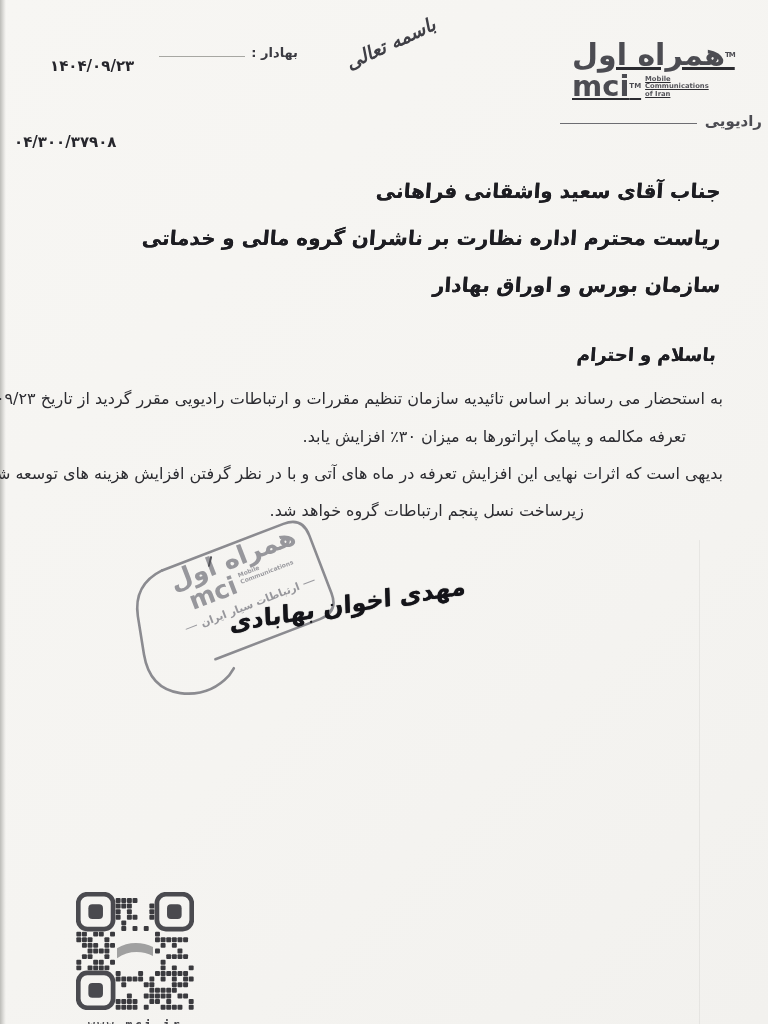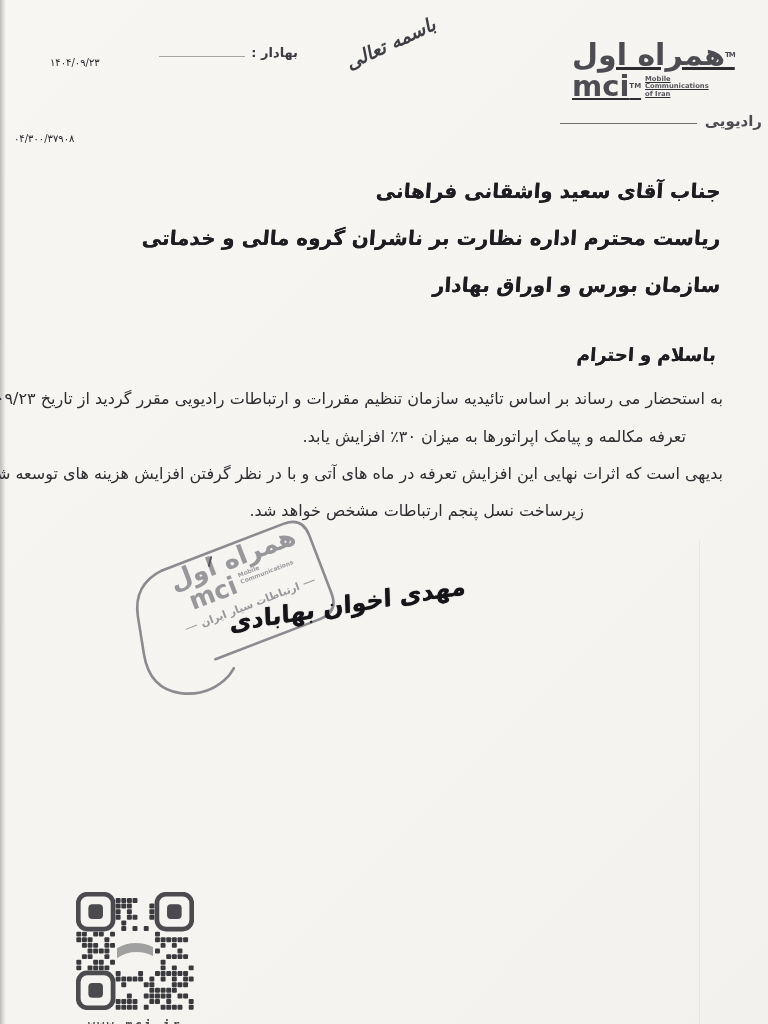--- a/index.html
+++ b/index.html
@@ -19,21 +19,21 @@
   }
   .scan-line-right{
     position:absolute;left:699px;top:540px;width:1px;height:484px;
     background:rgba(0,0,0,0.05);
   }
   
   .hfields{position:absolute;left:6px;top:40px;width:292px;direction:rtl;}
   .hrow{display:flex;align-items:flex-end;height:20px;margin-bottom:6px;padding-left:38px;}
   .hlabel{font-size:13px;color:#3b3b42;font-weight:bold;white-space:nowrap;}
   .hline{flex:0 0 86px;border-bottom:1px solid #a7a7a2;margin:0 6px 3px 0;}
-  .hval{position:absolute;direction:ltr;font-size:10px;letter-spacing:1px;color:#26262c;font-weight:normal;white-space:nowrap;text-align:right;}
+  .hval{position:absolute;direction:ltr;font-size:15px;letter-spacing:1px;color:#26262c;font-weight:bold;white-space:nowrap;text-align:right;}
   .hval.date{left:44px;top:17px;}
   .hval.num{left:8px;top:45px;margin-top:48px;}
   
   .bismillah{
     position:absolute;left:334px;top:16px;width:110px;height:64px;
   }
   .bismillah span{
     display:inline-block;transform:rotate(-25deg);transform-origin:center;
     font-family:"DejaVu Serif", serif;font-size:19px;font-weight:bold;font-style:italic;
     color:#3f3f46;white-space:nowrap;margin:16px 0 0 8px;
@@ -136,21 +136,21 @@
     <div>ریاست محترم اداره نظارت بر ناشران گروه مالی و خدماتی</div>
     <div>سازمان بورس و اوراق بهادار</div>
   </div>
 
   <div class="salutation">باسلام و احترام</div>
 
   <div class="body-text">
     <div class="bline l1">به استحضار می رساند بر اساس تائیدیه سازمان تنظیم مقررات و ارتباطات رادیویی مقرر گردید از تاریخ ۱۴۰۴/۰۹/۲۳</div>
     <div class="bline l2">تعرفه مکالمه و پیامک اپراتورها به میزان ۳۰٪ افزایش یابد.</div>
     <div class="bline l3">بدیهی است که اثرات نهایی این افزایش تعرفه در ماه های آتی و با در نظر گرفتن افزایش هزینه های توسعه شبکه و</div>
-    <div class="bline l4">زیرساخت نسل پنجم ارتباطات مشخص خواهد شد.</div>
+    <div class="bline l4">زیرساخت نسل پنجم ارتباطات گروه خواهد شد.</div>
   </div>
 
   <div class="stamp">
     <svg class="frame" width="268" height="156" viewBox="0 0 268 156">
       <path d="M 78 12 H 208 Q 228 12 228 32 V 94 Q 228 114 208 114 H 96" fill="none" stroke="#8b8b90" stroke-width="2.6" stroke-linecap="round"></path>
       <path d="M 78 12 Q 46 15 39 46 L 31 84 Q 24 118 51 133 Q 77 147 103 134 L 110 129" fill="none" stroke="#8b8b90" stroke-width="2.6" stroke-linecap="round"></path>
     </svg>
     <div class="stamp-content">
       <div class="stamp-fa">همراه اول</div>
       <div class="stamp-row">

